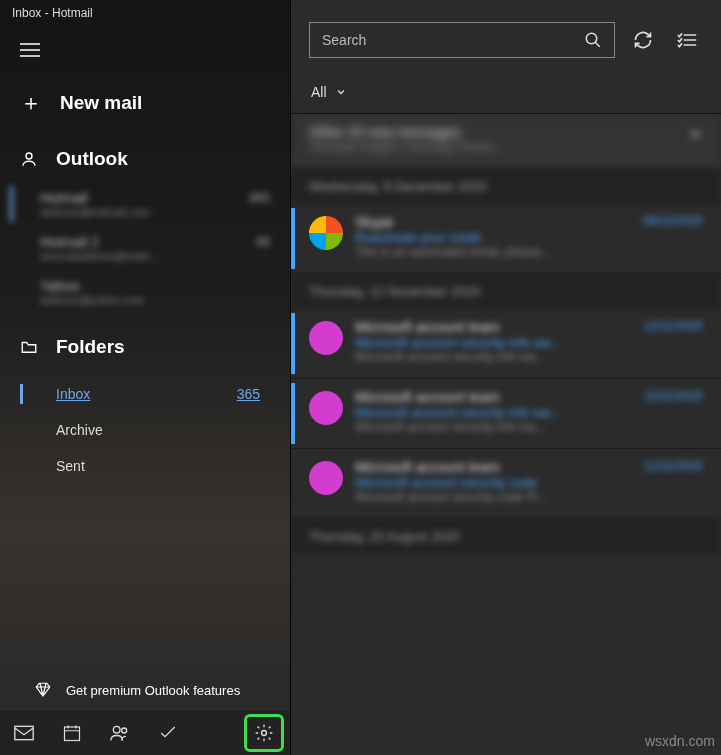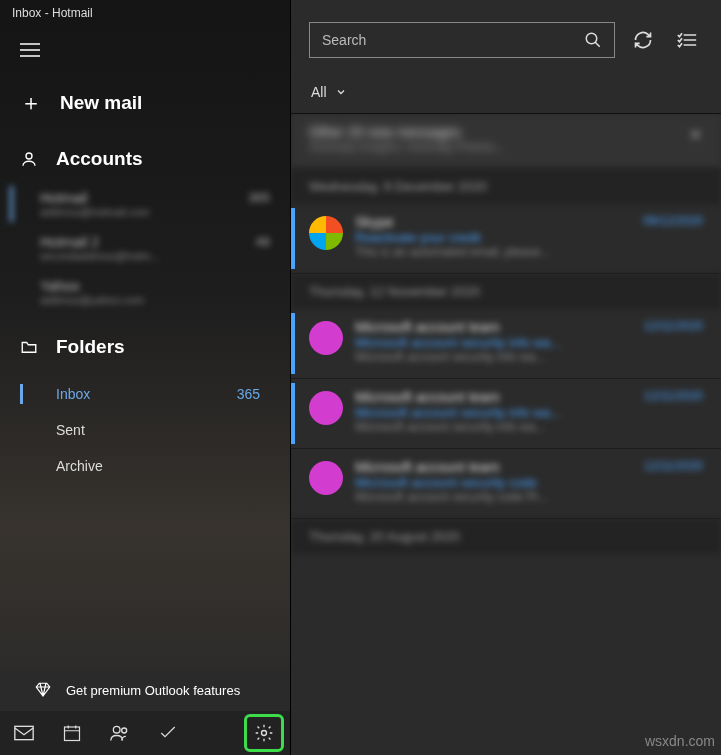--- a/index.html
+++ b/index.html
@@ -76,20 +76,21 @@
   .folder-item {
     display:flex; justify-content:space-between; align-items:center;
     padding:10px 30px 10px 56px;
     font-size:14px;
     color:#ddd;
     cursor:pointer;
   }
   .folder-item.selected {
     color:#6aa8e8;
     position:relative;
+    text-decoration:underline;
   }
   .folder-item.selected::before {
     content:"";
     position:absolute; left:20px; top:8px; bottom:8px;
     width:3px; background:#6aa8e8;
   }
   .folder-count { color:#6aa8e8;text-align:right; }
   .folder-item .count-normal { color:#ddd; }
   .spacer { flex:1; }
   .premium {
@@ -230,21 +231,21 @@
     <div class="newmail">
       <span class="plus">＋</span>
       <span>New mail</span>
     </div>
 
     <div class="section-header">
       <svg width="18" height="18" viewBox="0 0 24 24" fill="none" stroke="#fff" stroke-width="1.8">
           <circle cx="12" cy="8" r="4"></circle>
           <path d="M4 21c0-4 4-6 8-6s8 2 8 6"></path>
         </svg>
-      <span>Accounts</span>
+      <span>Outlook</span>
     </div>
 
     <div id="accounts-container">
         <div class="account-item selected">
           <div>
             <div class="account-name">Hotmail</div>
             <div class="account-sub">address@hotmail.com</div>
           </div>
           <div class="account-badge">365</div>
         </div>
@@ -270,25 +271,25 @@
         </svg>
       <span>Folders</span>
     </div>
 
     <div class="folders-list" id="folders-container">
         <div class="folder-item selected">
           <span>Inbox</span>
           <span class="folder-count">365</span>
         </div>
         <div class="folder-item">
+          <span>Archive</span>
+          <span class="count-normal"></span>
+        </div>
+        <div class="folder-item">
           <span>Sent</span>
-          <span class="count-normal"></span>
-        </div>
-        <div class="folder-item">
-          <span>Archive</span>
           <span class="count-normal"></span>
         </div>
       </div>
 
     <div class="spacer"></div>
 
     <div class="premium">
       <svg width="18" height="18" viewBox="0 0 24 24" fill="none" stroke="#fff" stroke-width="1.6">
           <path d="M3 8l4-5h10l4 5-9 12z M3 8h18 M8 3l4 17 M16 3l-4 17"></path>
         </svg>

